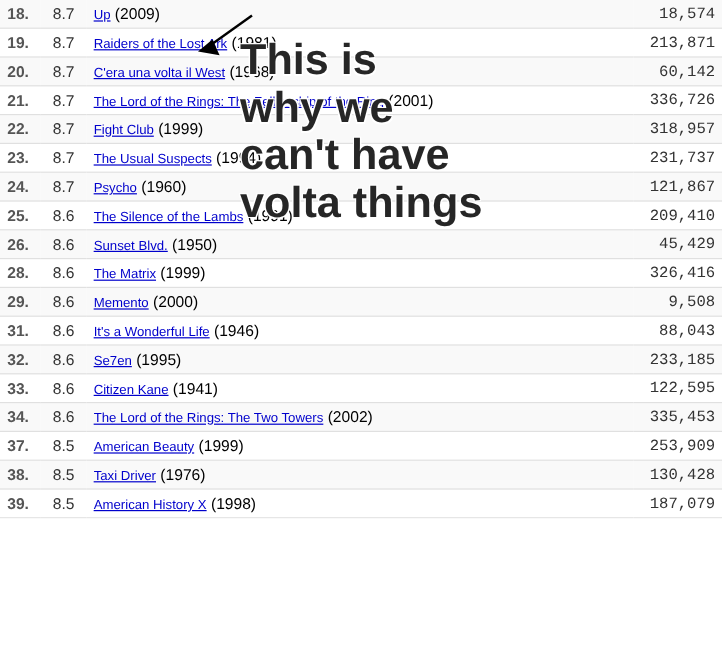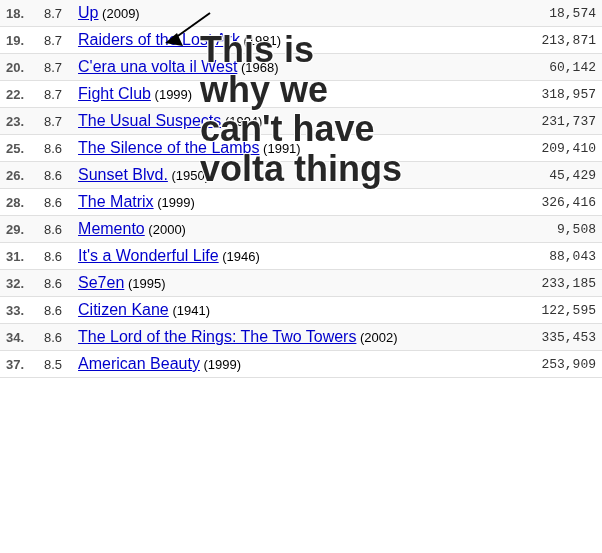--- a/index.html
+++ b/index.html
@@ -39,21 +39,21 @@
       color: #333;
       width: 36px;
       text-align: center;
     }
     td.title {
       width: 430px;
     }
     td.title a {
       color: #00c;
       text-decoration: underline;
-      font-size: 16px;
+      font-size: 11px;
     }
     td.votes {
       text-align: right;
       color: #333;
       width: 70px;
       font-family: Liberation Mono, monospace;
     }
     .overlay-text {
       position: absolute;
       top: 30px;
@@ -105,30 +105,42 @@
         <td class="title"><a href="#">Raiders of the Lost Ark</a><span class="year"> (1981)</span></td>
         <td class="votes">213,871</td>
       </tr>
       <tr>
         <td class="rank">20.</td>
         <td class="score">8.7</td>
         <td class="title"><a href="#">C'era una volta il West</a><span class="year"> (1968)</span></td>
         <td class="votes">60,142</td>
       </tr>
       <tr>
+        <td class="rank">21.</td>
+        <td class="score">8.7</td>
+        <td class="title"><a href="#">The Lord of the Rings: The Fellowship of the Ring</a><span class="year"> (2001)</span></td>
+        <td class="votes">336,726</td>
+      </tr>
+      <tr>
         <td class="rank">22.</td>
         <td class="score">8.7</td>
         <td class="title"><a href="#">Fight Club</a><span class="year"> (1999)</span></td>
         <td class="votes">318,957</td>
       </tr>
       <tr>
         <td class="rank">23.</td>
         <td class="score">8.7</td>
         <td class="title"><a href="#">The Usual Suspects</a><span class="year"> (1994)</span></td>
         <td class="votes">231,737</td>
+      </tr>
+      <tr>
+        <td class="rank">24.</td>
+        <td class="score">8.7</td>
+        <td class="title"><a href="#">Psycho</a><span class="year"> (1960)</span></td>
+        <td class="votes">121,867</td>
       </tr>
       <tr>
         <td class="rank">25.</td>
         <td class="score">8.6</td>
         <td class="title"><a href="#">The Silence of the Lambs</a><span class="year"> (1991)</span></td>
         <td class="votes">209,410</td>
       </tr>
       <tr>
         <td class="rank">26.</td>
         <td class="score">8.6</td>
@@ -170,14 +182,26 @@
         <td class="score">8.6</td>
         <td class="title"><a href="#">The Lord of the Rings: The Two Towers</a><span class="year"> (2002)</span></td>
         <td class="votes">335,453</td>
       </tr>
       <tr>
         <td class="rank">37.</td>
         <td class="score">8.5</td>
         <td class="title"><a href="#">American Beauty</a><span class="year"> (1999)</span></td>
         <td class="votes">253,909</td>
       </tr>
+      <tr>
+        <td class="rank">38.</td>
+        <td class="score">8.5</td>
+        <td class="title"><a href="#">Taxi Driver</a><span class="year"> (1976)</span></td>
+        <td class="votes">130,428</td>
+      </tr>
+      <tr>
+        <td class="rank">39.</td>
+        <td class="score">8.5</td>
+        <td class="title"><a href="#">American History X</a><span class="year"> (1998)</span></td>
+        <td class="votes">187,079</td>
+      </tr>
     </tbody>
 </table>
 
 </body></html>

